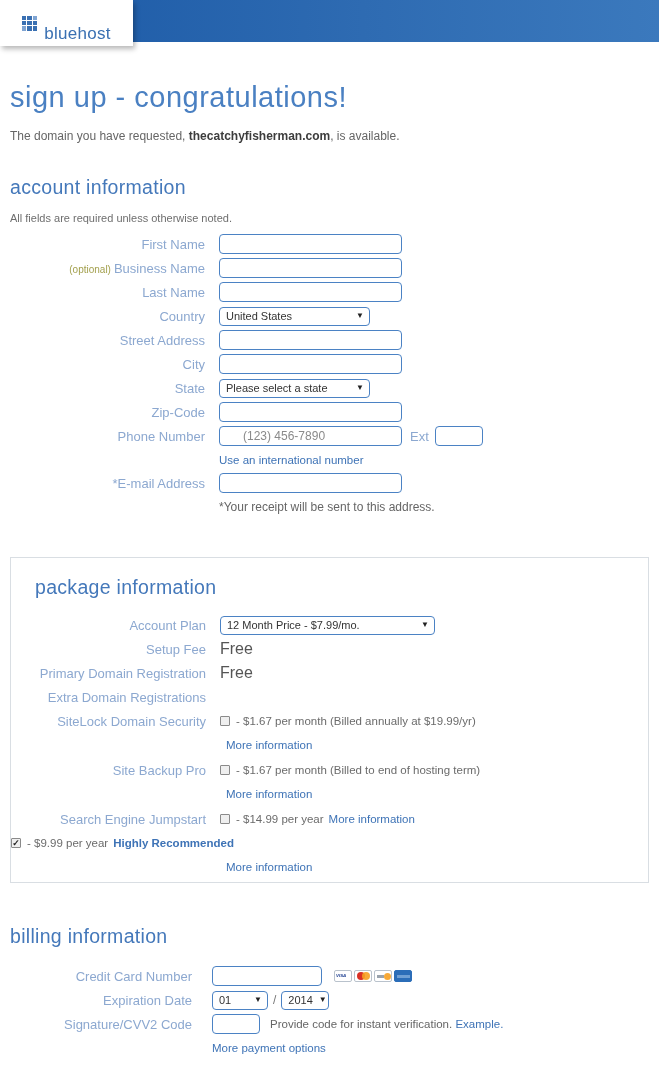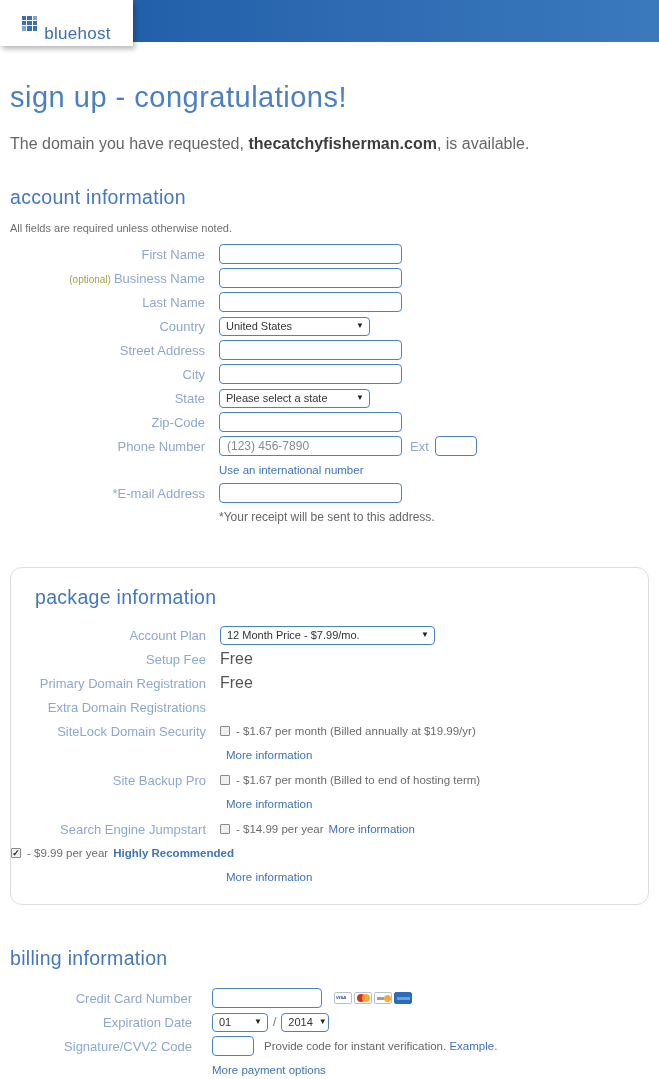--- a/index.html
+++ b/index.html
@@ -28,37 +28,37 @@
   .logo-grid span { background: #3a70b2; }
   .logo-grid span.lt { background: #7fa4d2; }
   .logo-text { font-size: 17px; color: #3a70b2; letter-spacing: 0.3px; margin-top: 21px; }
 
   
   .main { padding: 0 10px; }
   .page-title {
     margin-top: 33px; font-size: 29px; font-weight: 300;
     color: #4a80c2; letter-spacing: 0.5px;
   }
-  .intro { margin-top: 21px; font-size: 16px; color: #666; }
+  .intro { margin-top: 15px; font-size: 12px; color: #666; }
   .intro b { color: #3d3d3d; }
 
   .section-heading { font-size: 19.5px; font-weight: 300; color: #4478ba; letter-spacing: 0.3px; }
   .acct-heading { margin-top: 33px; }
   .required-note { margin: 13px 0 10px; font-size: 11px; color: #6e6e6e; }
 
   .row { display: flex; align-items: center; margin-bottom: 4px; min-height: 20px; }
   .label {
     width: 195px; flex: 0 0 195px; text-align: right; margin-right: 14px;
     font-size: 13px; font-weight: 300; color: #8ca8d0;
   }
   .optional { font-size: 10px; color: #a3a04e; margin-right: 3px; }
 
   .ti {
     width: 183px; height: 20px; border: 1px solid #4b82c4; border-radius: 4px;
-    font-size: 12px; padding: 0 7px; color: #333; outline: none;
+    font-size: 12px; padding: 0 23px; color: #333; outline: none;
     font-family: "Liberation Sans", sans-serif;
   }
   .ti::placeholder { color: #8a8a8a; }
   .ti.small { width: 42px; }
 
   .sel {
     display: inline-flex; align-items: center; justify-content: space-between;
     border: 1px solid #4b82c4; border-radius: 4px; height: 19px;
     padding: 0 5px 0 6px; font-size: 11px; color: #333; background: #fff;
     cursor: default;
@@ -72,22 +72,22 @@
   a.lnk { color: #3e73b6; text-decoration: none; font-size: 11.5px; cursor: pointer; }
   a.lnk.bold { font-weight: bold; }
 
   .sub-line { margin: 1px 0 5px 209px; }
   .note-gray { font-size: 12px; color: #666; }
 
   .ext-label { font-size: 13px; font-weight: 300; color: #8ca8d0; margin: 0 6px 0 8px; }
 
   
   .pkg-box {
-    margin-top: 42px; border: 1px solid #d9dee3; border-radius: 12px;
-    padding: 12px 0 12px;
+    margin-top: 42px; border: 1px solid #d9dee3; border-radius: 0;
+    padding: 12px 0 0;
   }
   .pkg-heading { margin: 6px 0 16px 24px; }
   .pkg-val { font-size: 16px; color: #555; }
   .price-text { font-size: 11.5px; color: #6b6b6b; }
   .checkbox {
     width: 10px; height: 10px; border: 1px solid #8a8a8a; background: #efefef;
     border-radius: 1px; display: inline-flex; align-items: center; justify-content: center;
     margin-right: 6px; flex: 0 0 10px; cursor: pointer;
   }
   .checkbox .check { font-size: 9px; line-height: 1; color: #222; font-weight: bold; }

